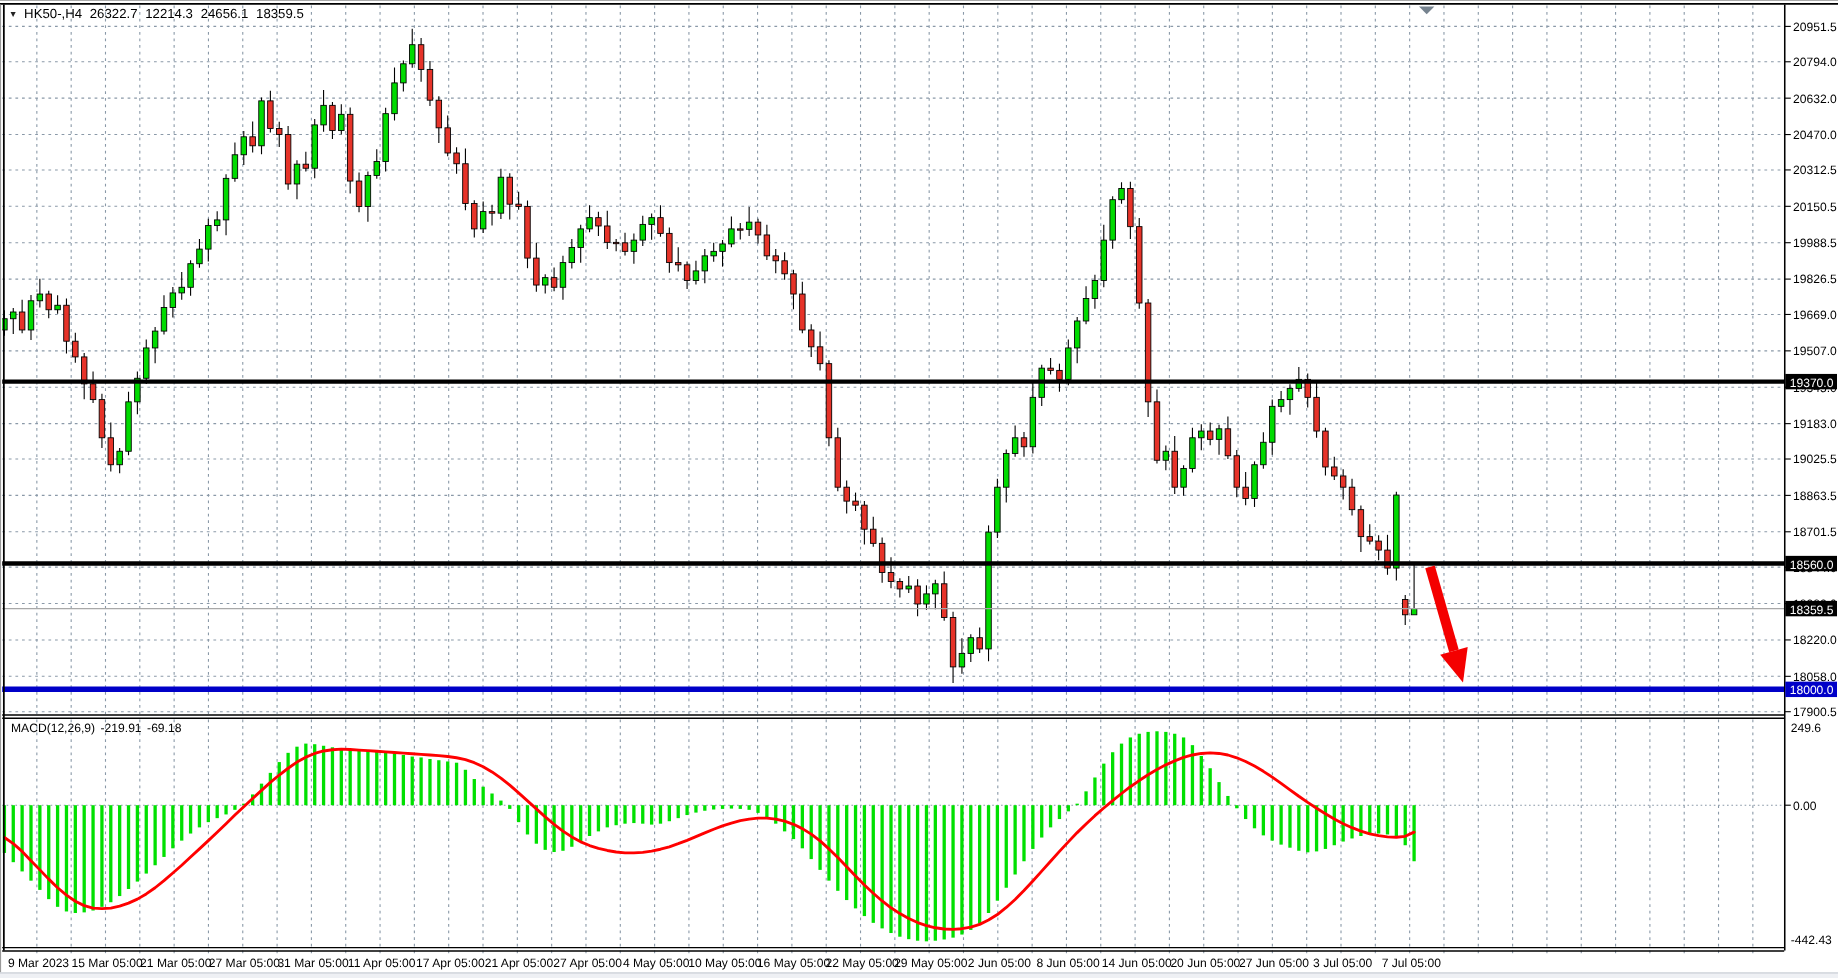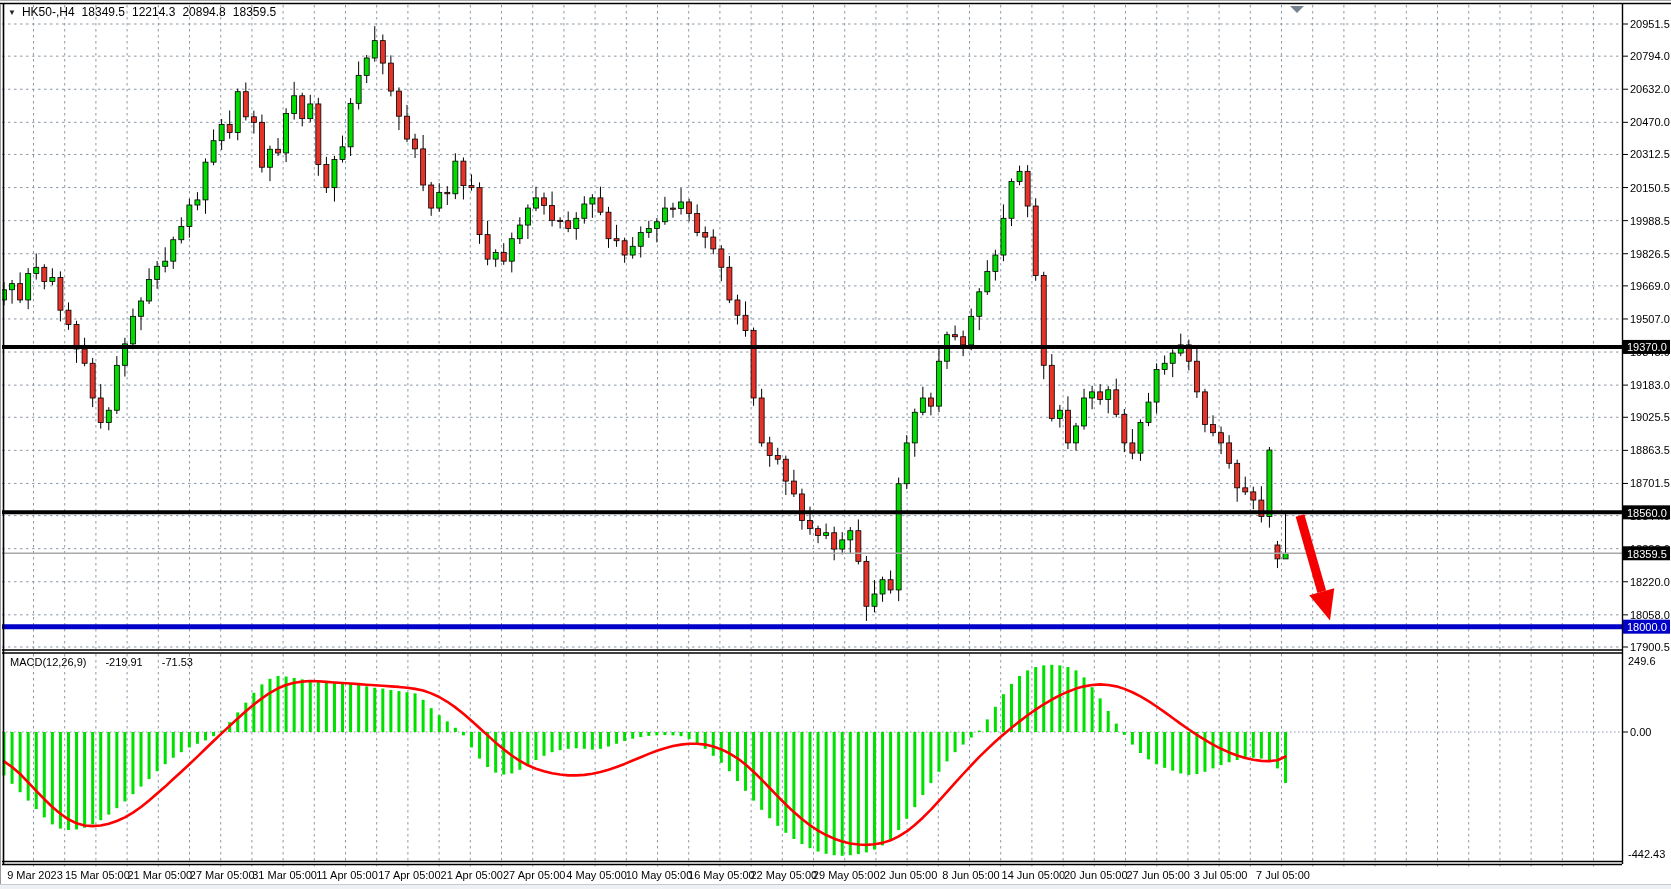--- a/index.html
+++ b/index.html
@@ -3,21 +3,21 @@
 <meta charset="utf-8">
 <style>
   html,body{margin:0;padding:0;background:#fff;}
   #screen{position:relative;width:1671px;height:889px;background:#ffffff;overflow:hidden;
           font-family:"Liberation Sans","DejaVu Sans",sans-serif;}
   #plot{position:absolute;left:0;top:0;}
   #header{position:absolute;left:8px;top:5px;font-size:12px;color:#000;white-space:nowrap;z-index:5;}
   #header .dd{display:inline-block;font-size:8px;color:#222;margin-right:6px;vertical-align:1px;cursor:pointer;}
   #header span.v{margin-right:7px;}
   #macd-label{position:absolute;left:10px;top:656px;font-size:11px;color:#000;white-space:nowrap;z-index:5;}
-  #macd-label span{margin-right:19px;}
+  #macd-label span{margin-right:5px;}
   .bottom-strip{position:absolute;left:0;top:884px;width:1671px;height:5px;background:#eef0f4;border-top:1px solid #c6cad2;}
   text{font-family:"Liberation Sans","DejaVu Sans",sans-serif;}
 </style>
 </head>
 <body>
 
 <div id="screen">
   <svg id="plot" width="1671" height="889" viewBox="0 0 1671 889">
       <defs>
         <clipPath id="mainClip">
@@ -785,21 +785,21 @@
         <text x="971" y="879">8 Jun 05:00</text>
         <text x="1033.4" y="879">14 Jun 05:00</text>
         <text x="1095.8" y="879">20 Jun 05:00</text>
         <text x="1158.2" y="879">27 Jun 05:00</text>
         <text x="1220.6" y="879">3 Jul 05:00</text>
         <text x="1283" y="879">7 Jul 05:00</text>
       </g>
     </svg>
 
   <div id="header">
-    <span class="dd">▼</span><span class="v">HK50-,H4</span><span class="v">18349.5</span><span class="v">12214.3</span><span class="v">20894.8</span><span class="v">18359.5</span>
+    <span class="dd">▼</span><span class="v">HK50-,H4</span><span class="v">26322.7</span><span class="v">12214.3</span><span class="v">24656.1</span><span class="v">18359.5</span>
   </div>
 
   <div id="macd-label">
-    <span>MACD(12,26,9)</span><span>-219.91</span><span>-71.53</span>
+    <span>MACD(12,26,9)</span><span>-219.91</span><span>-69.18</span>
   </div>
 
   <div class="bottom-strip"></div>
 </div>
 
 </body></html>

